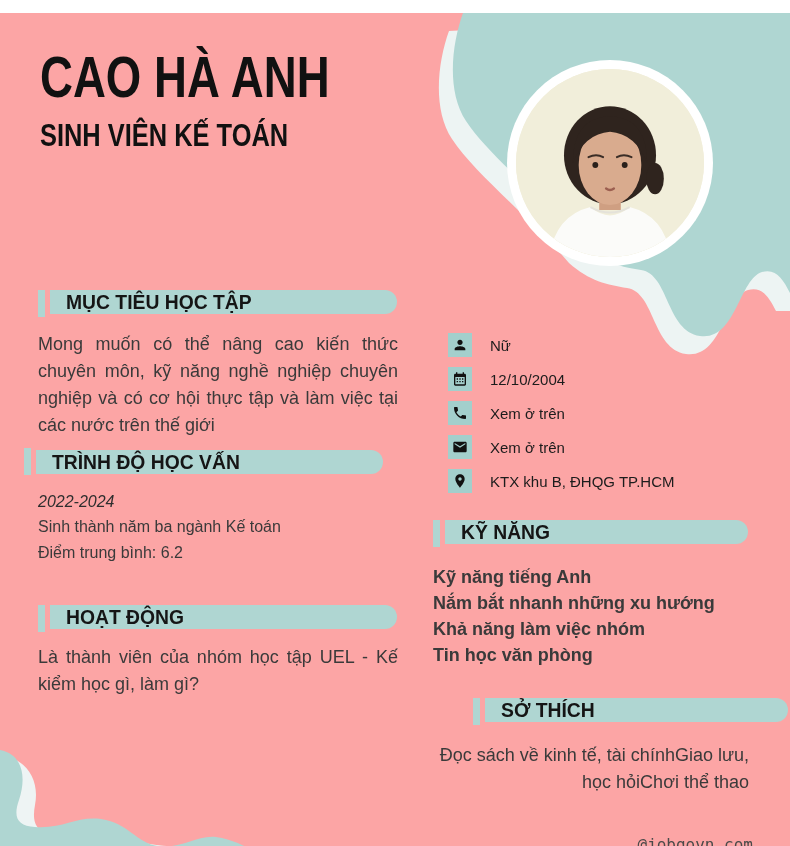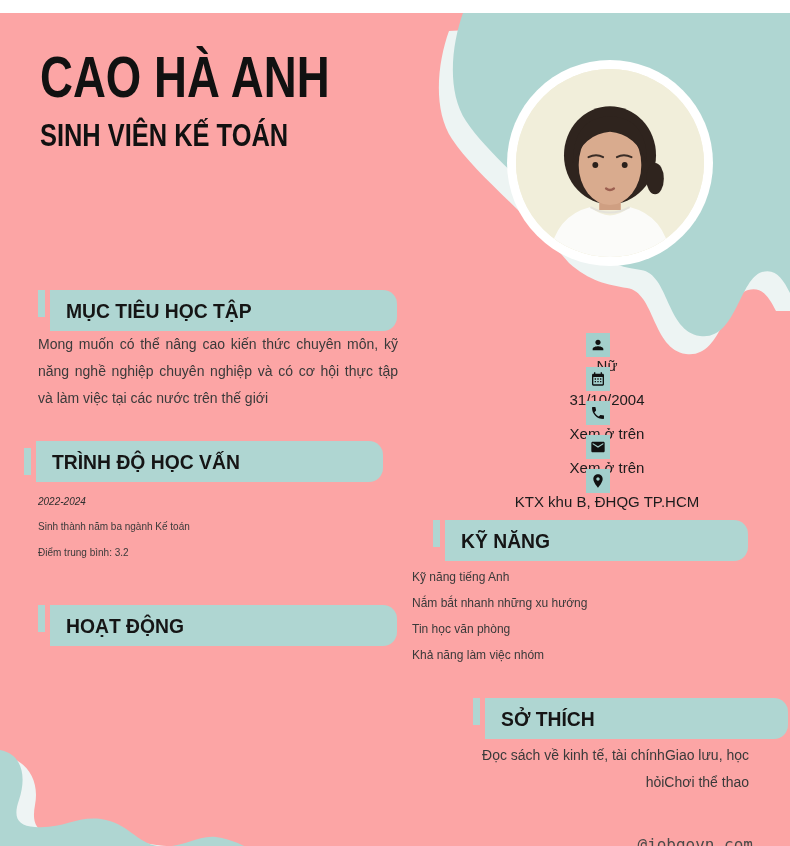--- a/index.html
+++ b/index.html
@@ -32,56 +32,56 @@
   .job-title {
     position:absolute; left:40px; top:107px; z-index:1;
     font-size:31px; font-weight:bold; color:#111111; line-height:1.0;
     transform:scaleX(0.82); transform-origin:left top; white-space:nowrap;
   }
 
   
   .sec-header { position:absolute; display:flex; z-index:1; height:27px; }
   .sec-header .accent { width:7px; height:27px; background:#afd6d2; flex:0 0 7px; }
   .sec-header .bar {
-    margin-left:5px; height:41px; background:#afd6d2;
+    margin-left:5px; height:24px; background:#afd6d2;
     border-radius:0 14px 14px 0;
     display:flex; align-items:center; padding-left:16px;
   }
   .sec-header .bar span {
     display:inline-block; font-size:21px; font-weight:bold; color:#151515;
     transform:scaleX(0.92); transform-origin:left center; white-space:nowrap;
   }
   .sec-left .bar  { width:347px; }
   .sec-right .bar { width:303px; }
 
   
   .body-text {
-    position:absolute; z-index:1; font-size:14px; color:#3a3a3a;
+    position:absolute; z-index:1; font-size:18px; color:#3a3a3a;
     line-height:27px; text-align:justify;
   }
   .left-w  { left:38px;  width:360px; }
   .right-w { left:433px; width:316px; }
 
   .edu-block { position:absolute; left:38px; top:476px; width:360px; z-index:1;
-               font-size:10px; color:#3a3a3a; line-height:25.4px; }
+               font-size:16px; color:#3a3a3a; line-height:25.4px; }
   .edu-period { font-style:italic; color:#2e2e2e; }
   .edu-school { font-weight:bold; color:#1b1b1b; }
 
   
   .info-list { position:absolute; left:448px; top:320px; width:300px; z-index:1; }
-  .info-row  { display:flex; align-items:center; height:24px; margin-bottom:10px;flex-direction:column; }
+  .info-row  { display:flex; align-items:center; height:24px; margin-bottom:10px; }
   .info-icon {
     width:24px; height:24px; background:#a3cfcc; flex:0 0 24px;
     display:flex; align-items:center; justify-content:center;
   }
   .info-icon svg { width:16px; height:16px; fill:#111111; }
   .info-text { margin-left:18px; font-size:15px; color:#1c1c1c; white-space:nowrap; }
 
-  .skills-list { position:absolute; left:412px; top:551px; width:316px; z-index:1;
-                 font-size:12px; color:#3a3a3a; line-height:26px; }
+  .skills-list { position:absolute; left:433px; top:551px; width:316px; z-index:1;
+                 font-size:18px; color:#3a3a3a; line-height:26px;font-weight:bold; }
 
   .watermark {
     position:absolute; right:37px; top:822px; z-index:3;
     font-family:"DejaVu Sans Mono", monospace; font-size:16px; color:#4a4a4a;
   }
 </style>
 </head>
 <body>
 
 <div class="page">
@@ -130,46 +130,47 @@
 
   <div class="sec-header sec-left" style="left:24px; top:435px;align-items:center;">
     <div class="accent"></div>
     <div class="bar">
       <span>TRÌNH ĐỘ HỌC VẤN</span>
     </div>
   </div>
   <div class="edu-block">
     <div class="edu-period">2022-2024</div>
     <div class="edu-detail">Sinh thành năm ba ngành Kế toán</div>
-    <div class="edu-gpa">Điểm trung bình: 3.2</div>
+    <div class="edu-gpa">Điểm trung bình: 6.2</div>
   </div>
 
   <div class="sec-header sec-left" style="left:38px; top:592px;">
     <div class="accent"></div>
     <div class="bar">
       <span>HOẠT ĐỘNG</span>
     </div>
   </div>
+  <p class="body-text left-w" style="top:631px;">Là thành viên của nhóm học tập UEL - Kế kiểm học gì, làm gì?</p>
 
   <div class="info-list">
     <div class="info-row">
       <div class="info-icon">
         <svg viewBox="0 0 24 24">
             <path d="M12 12c2.2 0 4-1.8 4-4s-1.8-4-4-4-4 1.8-4 4 1.8 4 4 4zm0 2c-2.7 0-8 1.3-8 4v2h16v-2c0-2.7-5.3-4-8-4z"></path>
           </svg>
       </div>
       <span class="info-text">Nữ</span>
     </div>
     <div class="info-row">
       <div class="info-icon">
         <svg viewBox="0 0 24 24">
             <path d="M19 4h-1V2h-2v2H8V2H6v2H5c-1.1 0-2 .9-2 2v14c0 1.1.9 2 2 2h14c1.1 0 2-.9 2-2V6c0-1.1-.9-2-2-2zm0 16H5V9h14v11zM7 11h2v2H7zm4 0h2v2h-2zm4 0h2v2h-2zM7 15h2v2H7zm4 0h2v2h-2zm4 0h2v2h-2z"></path>
           </svg>
       </div>
-      <span class="info-text">31/10/2004</span>
+      <span class="info-text">12/10/2004</span>
     </div>
     <div class="info-row">
       <div class="info-icon">
         <svg viewBox="0 0 24 24">
             <path d="M6.62 10.79c1.44 2.83 3.76 5.14 6.59 6.59l2.2-2.21c.27-.27.67-.36 1.02-.24 1.12.37 2.33.57 3.57.57.55 0 1 .45 1 1V20c0 .55-.45 1-1 1-9.39 0-17-7.61-17-17 0-.55.45-1 1-1h3.5c.55 0 1 .45 1 1 0 1.25.2 2.45.57 3.57.11.35.03.74-.25 1.02l-2.2 2.2z"></path>
           </svg>
       </div>
       <span class="info-text">Xem ở trên</span>
     </div>
     <div class="info-row">
@@ -192,22 +193,22 @@
 
   <div class="sec-header sec-right" style="left:433px; top:507px;text-align:center;">
     <div class="accent"></div>
     <div class="bar">
       <span>KỸ NĂNG</span>
     </div>
   </div>
   <div class="skills-list">
     <div>Kỹ năng tiếng Anh</div>
     <div>Nắm bắt nhanh những xu hướng</div>
+    <div>Khả năng làm việc nhóm</div>
     <div>Tin học văn phòng</div>
-    <div>Khả năng làm việc nhóm</div>
   </div>
 
   <div class="sec-header sec-right" style="left:433px; top:685px;padding-left:40px;">
     <div class="accent"></div>
     <div class="bar">
       <span>SỞ THÍCH</span>
     </div>
   </div>
   <p class="body-text right-w" style="top:729px; text-align:right;">Đọc sách về kinh tế, tài chínhGiao lưu, học hỏiChơi thể thao</p>
 

